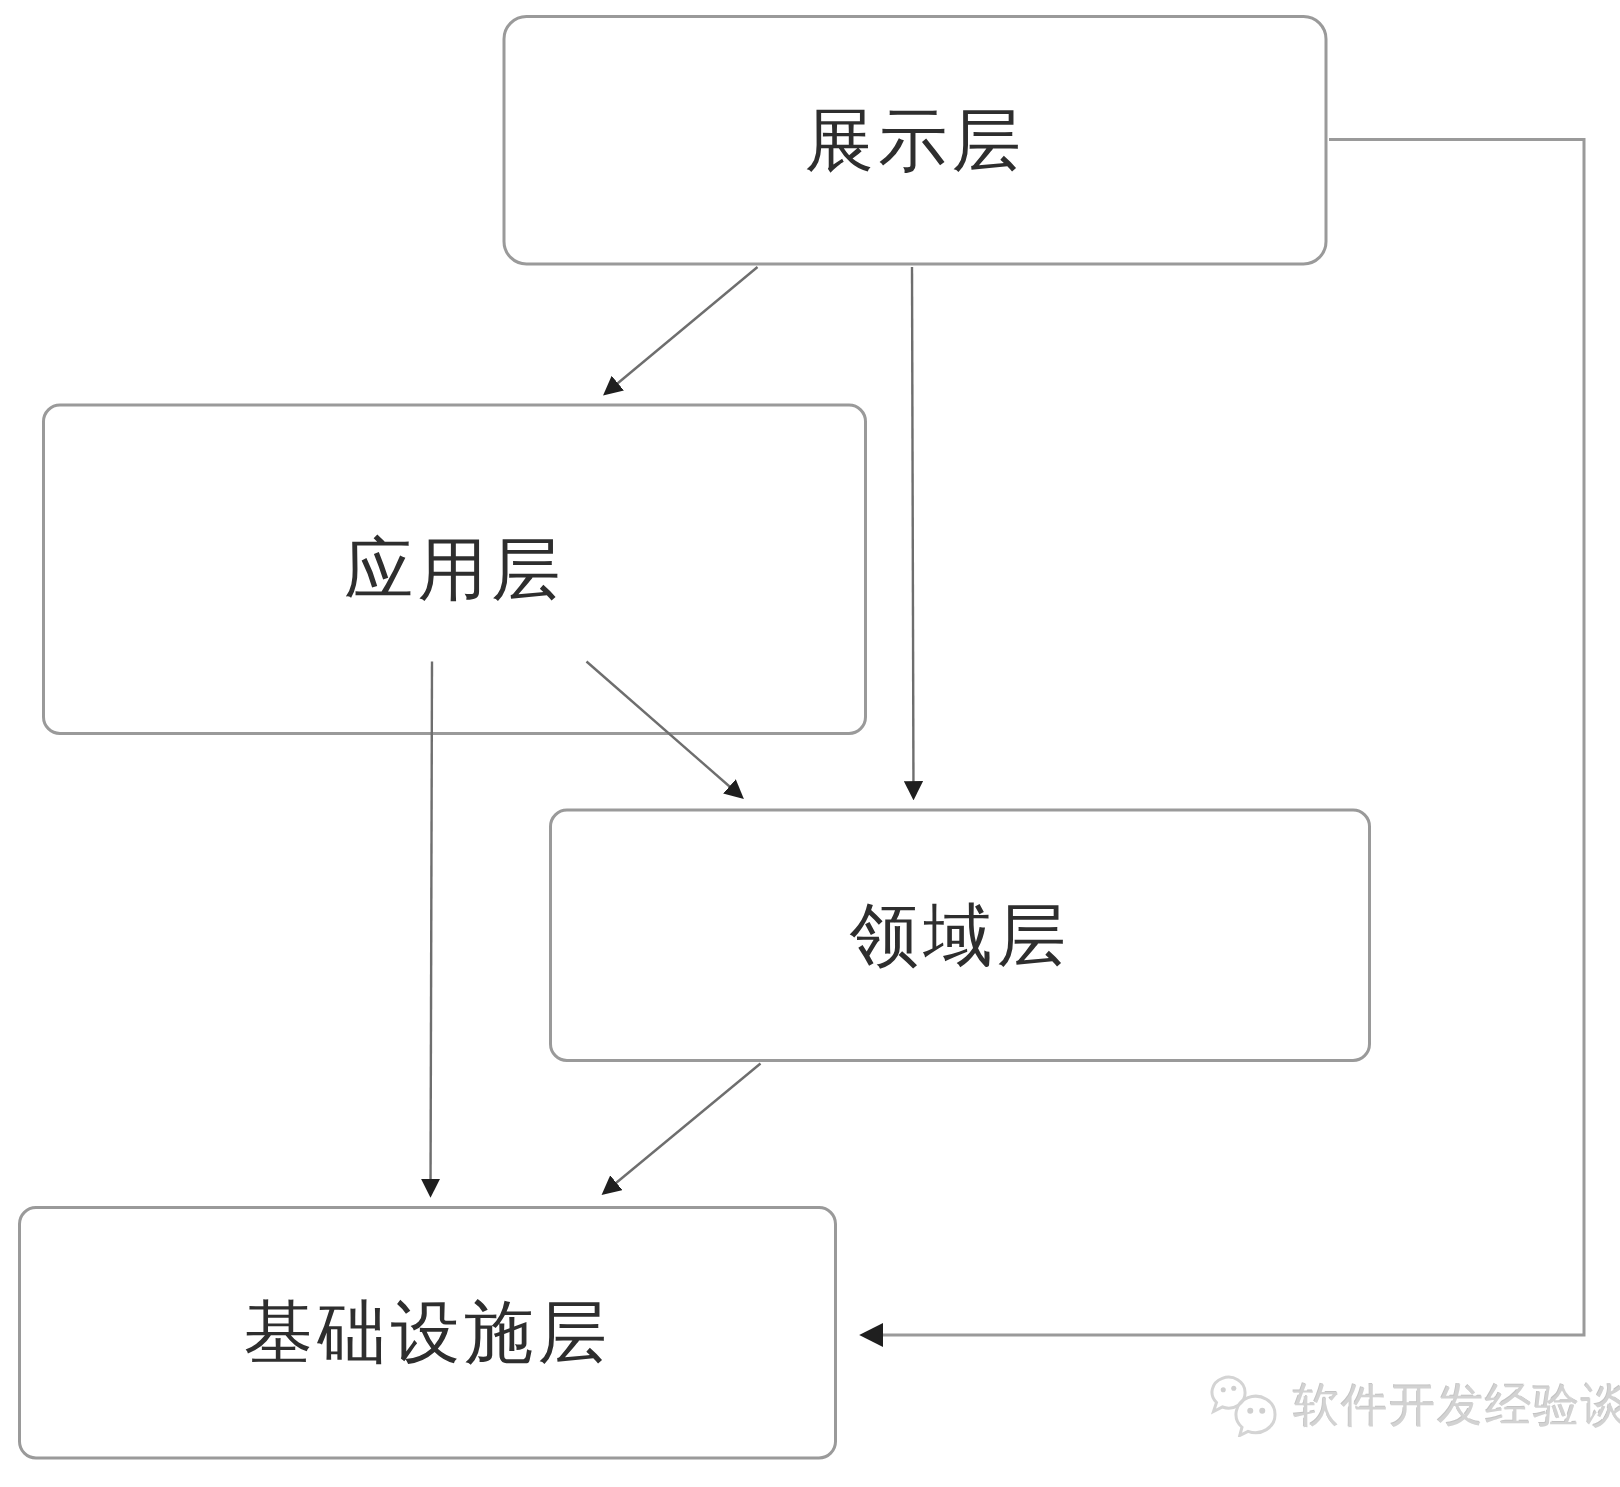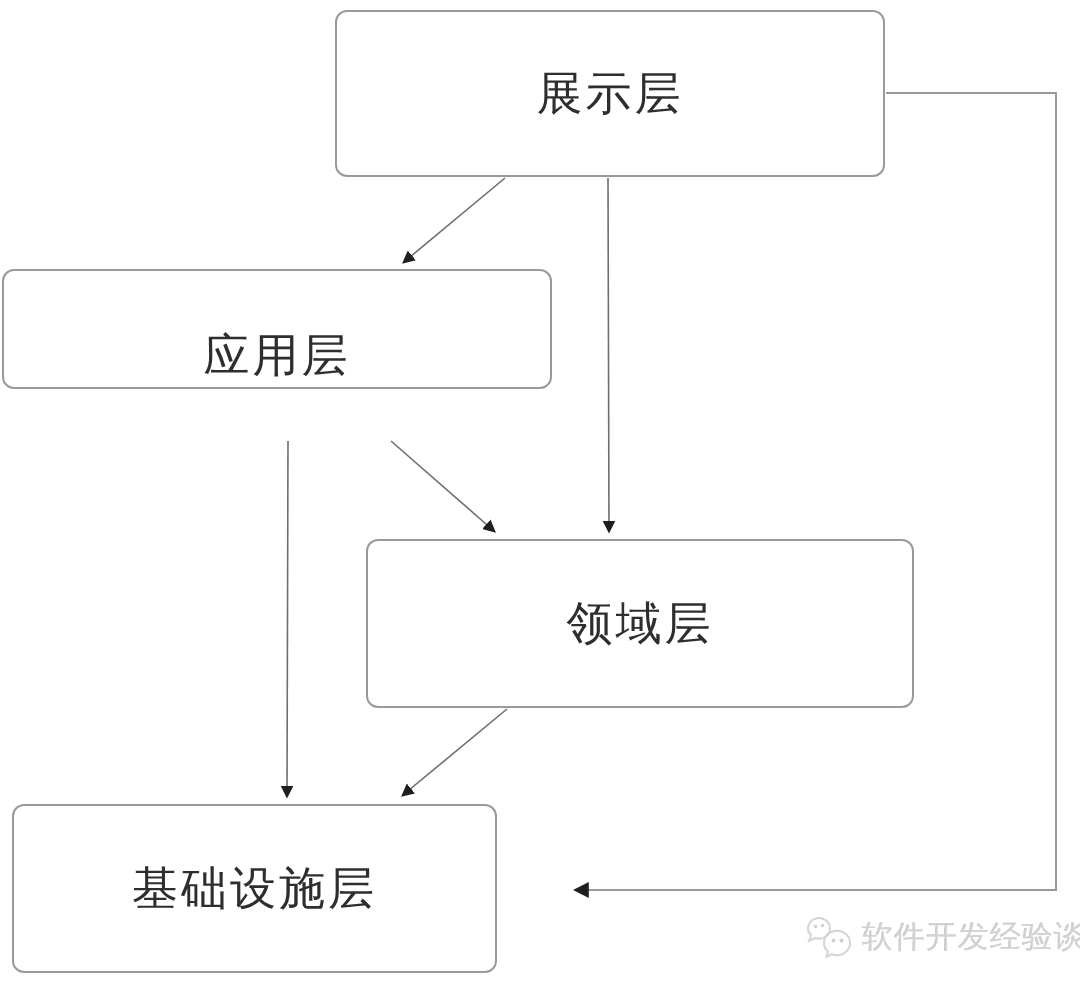--- a/index.html
+++ b/index.html
@@ -33,24 +33,24 @@
     justify-content: center;
     z-index: 1;
   }
   .node .label {
     font-size: 46px;
     font-weight: 500;
     color: #2e2e2e;
     letter-spacing: 3px;
     white-space: nowrap;
   }
-  .node-presentation   { left: 335px; top: 10px;  width: 550px; height: 167px; }
-  .node-application    { left: 2px;  top: 269px; width: 550px; height: 120px; align-items: flex-end; }
+  .node-presentation   { left: 335px; top: 10px;  width: 550px; height: 167px; border-radius: 16px; }
+  .node-application    { left: 28px;  top: 269px; width: 550px; height: 221px; }
   .node-domain         { left: 337px; top: 539px; width: 548px; height: 169px; margin-left: 29px; }
-  .node-infrastructure { left: 12px;  top: 804px; width: 485px; height: 169px; }
+  .node-infrastructure { left: 12px;  top: 804px; width: 546px; height: 169px; }
 
   .watermark {
     position: absolute;
     left: 806px;
     top: 916px;
     display: flex;
     align-items: center;
     gap: 8px;
     z-index: 3;
   }

